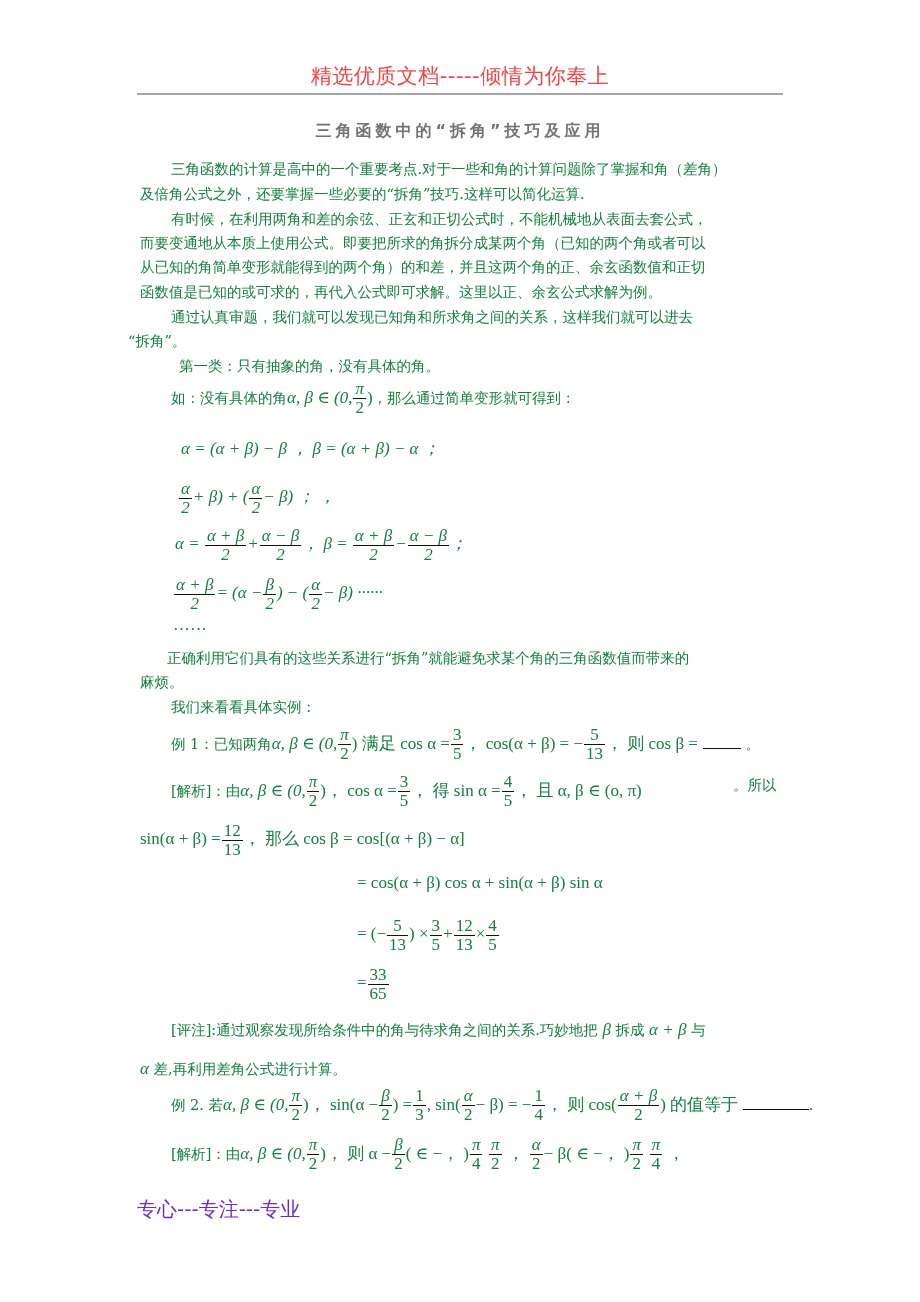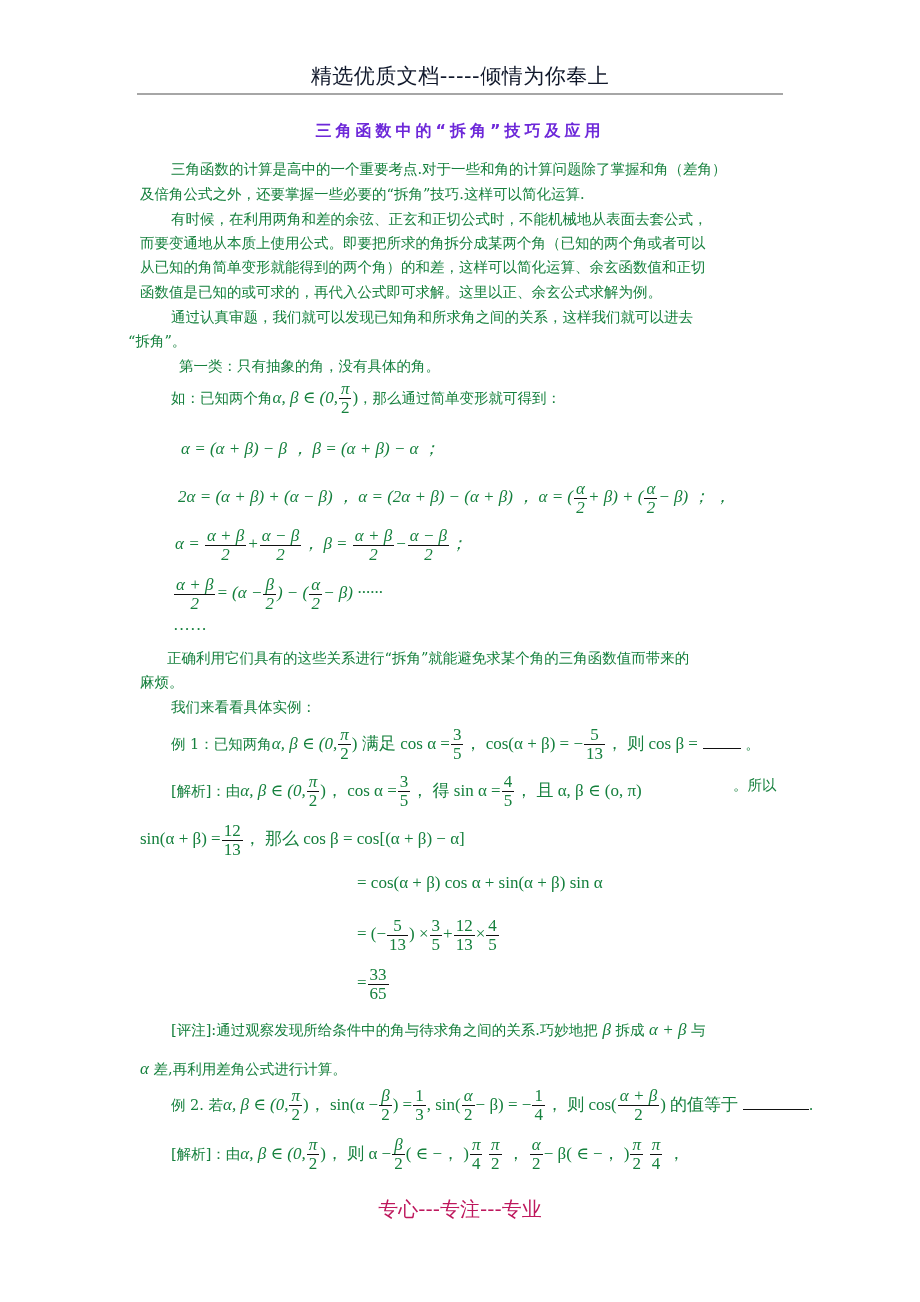--- a/index.html
+++ b/index.html
@@ -1,58 +1,58 @@
 <!DOCTYPE html>
 <html><head>
 <meta charset="utf-8">
 <style>
   html, body { margin:0; padding:0; background:#ffffff; }
   body { width:920px; height:1302px; position:relative; overflow:hidden;
          font-family:"DejaVu Serif","Liberation Serif",serif; color:#111; }
   .page-header { position:absolute; left:137px; width:646px; top:62px; text-align:center;
-                 font-family:"DejaVu Sans","Liberation Sans",sans-serif; font-size:21px; color:#0f172a; letter-spacing:0.5px; }
+                 font-family:"DejaVu Sans","Liberation Sans",sans-serif; font-size:21px; color:#ef4444; letter-spacing:0.5px; }
   .header-rule { position:absolute; left:137px; width:646px; top:93px; height:0; border-top:2px solid #a6a6a6; }
   .title { position:absolute; left:137px; width:646px; top:121px; text-align:center;
-           font-family:"DejaVu Sans","Liberation Sans",sans-serif; font-weight:bold; font-size:16px; letter-spacing:4px; color:#6d28d9; }
+           font-family:"DejaVu Sans","Liberation Sans",sans-serif; font-weight:bold; font-size:16px; letter-spacing:4px; color:#737373; }
   .p { position:absolute; font-size:14.5px; line-height:24px; color:#15803d; white-space:nowrap; }
   .m { font-family:"Liberation Serif","DejaVu Serif",serif; font-size:17px; }
   .it { font-style:italic; }
   .frac { display:inline-block; vertical-align:middle; text-align:center; margin:0 1px;
           font-family:"Liberation Serif","DejaVu Serif",serif; font-size:17px; line-height:18px; }
   .frac > span { display:block; padding:0 2px; }
   .frac > span.num { border-bottom:1px solid #111; }
   .blank { display:inline-block; border-bottom:1px solid #111; vertical-align:baseline; height:14px; }
-  .footer { position:absolute; left:137px; width:646px; top:1196px; text-align:center;
-            font-family:"DejaVu Sans","Liberation Sans",sans-serif; font-size:20px; color:#be185d; }
+  .footer { position:absolute; left:137px; width:646px; top:1196px; text-align:left;
+            font-family:"DejaVu Sans","Liberation Sans",sans-serif; font-size:20px; color:#6d28d9; }
 </style>
 </head>
 <body>
 
 <div class="page-header">精选优质文档-----倾情为你奉上</div>
 <div class="header-rule"></div>
 <div class="title">三角函数中的“拆角”技巧及应用</div>
 
 <div class="p" style="left:171px;top:157px;">三角函数的计算是高中的一个重要考点.对于一些和角的计算问题除了掌握和角（差角）</div>
 <div class="p" style="left:140px;top:182px;">及倍角公式之外，还要掌握一些必要的“拆角”技巧.这样可以简化运算.</div>
 <div class="p" style="left:171px;top:207px;">有时候，在利用两角和差的余弦、正玄和正切公式时，不能机械地从表面去套公式，</div>
 <div class="p" style="left:140px;top:231px;">而要变通地从本质上使用公式。即要把所求的角拆分成某两个角（已知的两个角或者可以</div>
-<div class="p" style="left:140px;top:255px;">从已知的角简单变形就能得到的两个角）的和差，这样可以简化运算、余玄函数值和正切</div>
+<div class="p" style="left:140px;top:255px;">从已知的角简单变形就能得到的两个角）的和差，并且这两个角的正、余玄函数值和正切</div>
 <div class="p" style="left:140px;top:280px;text-align:right;">函数值是已知的或可求的，再代入公式即可求解。这里以正、余玄公式求解为例。</div>
 <div class="p" style="left:171px;top:305px;">通过认真审题，我们就可以发现已知角和所求角之间的关系，这样我们就可以进去</div>
 <div class="p" style="left:128px;top:329px;">“拆角”。</div>
 <div class="p" style="left:179px;top:354px;">第一类：只有抽象的角，没有具体的角。</div>
 
 <div class="p" style="left:171px;top:380px;">
-  <span>如：已知两个角</span><span class="m it">α, β ∈ (0,</span><span class="frac"><span class="num it">π</span><span>2</span></span><span class="m">)</span><span>，那么通过简单变形就可得到：</span>
+  <span>如：没有具体的角</span><span class="m it">α, β ∈ (0,</span><span class="frac"><span class="num it">π</span><span>2</span></span><span class="m">)</span><span>，那么通过简单变形就可得到：</span>
 </div>
 
 <div class="p m it" style="left:181px;top:437px;">α = (α + β) − β ，  β = (α + β) − α ；</div>
 
 <div class="p m it" style="left:178px;top:480px;">
-  <span>2α = (α + β) + (α − β) ，  α = (2α + β) − (α + β) ，  α = (</span><span class="frac"><span class="num">α</span><span>2</span></span><span>+ β) + (</span><span class="frac"><span class="num">α</span><span>2</span></span><span>− β) ；  ，</span>
+  <span class="frac"><span class="num">α</span><span>2</span></span><span>+ β) + (</span><span class="frac"><span class="num">α</span><span>2</span></span><span>− β) ；  ，</span>
 </div>
 
 <div class="p m it" style="left:175px;top:527px;">
   <span>α</span> = <span class="frac"><span class="num">α + β</span><span>2</span></span>+<span class="frac"><span class="num">α − β</span><span>2</span></span><span>，  β =</span> <span class="frac"><span class="num">α + β</span><span>2</span></span>−<span class="frac"><span class="num">α − β</span><span>2</span></span><span>；</span>
 </div>
 
 <div class="p m it" style="left:173px;top:576px;">
   <span class="frac"><span class="num">α + β</span><span>2</span></span><span>= (α −</span><span class="frac"><span class="num">β</span><span>2</span></span><span>) − (</span><span class="frac"><span class="num">α</span><span>2</span></span><span>− β) ······</span>
 </div>
 <div class="p m" style="left:173px;top:618px;">······</div>

